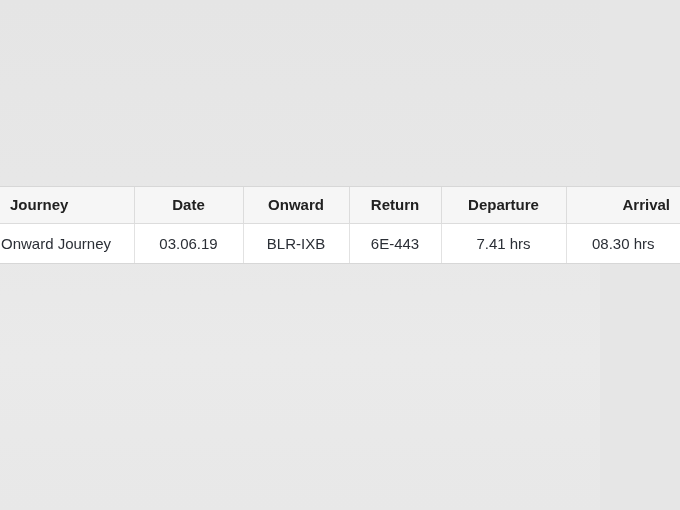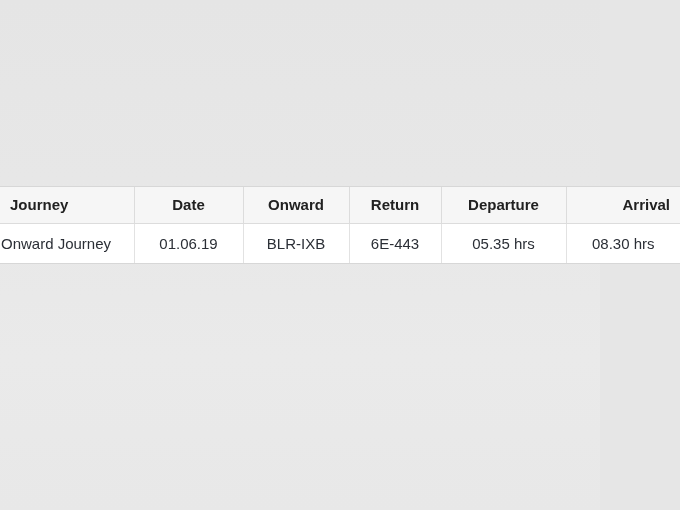--- a/index.html
+++ b/index.html
@@ -104,23 +104,23 @@
           <th>Date</th>
           <th>Onward</th>
           <th>Return</th>
           <th>Departure</th>
           <th>Arrival</th>
         </tr>
       </thead>
       <tbody>
         <tr>
           <td class="align-left">Onward Journey</td>
-          <td>01.06.19</td>
+          <td>03.06.19</td>
           <td>BLR-IXB</td>
           <td>6E-443</td>
-          <td>05.35 hrs</td>
+          <td>7.41 hrs</td>
           <td>08.30 hrs</td>
         </tr>
       </tbody>
     </table>
   </div>
 
 </div>
 
 </body></html>

